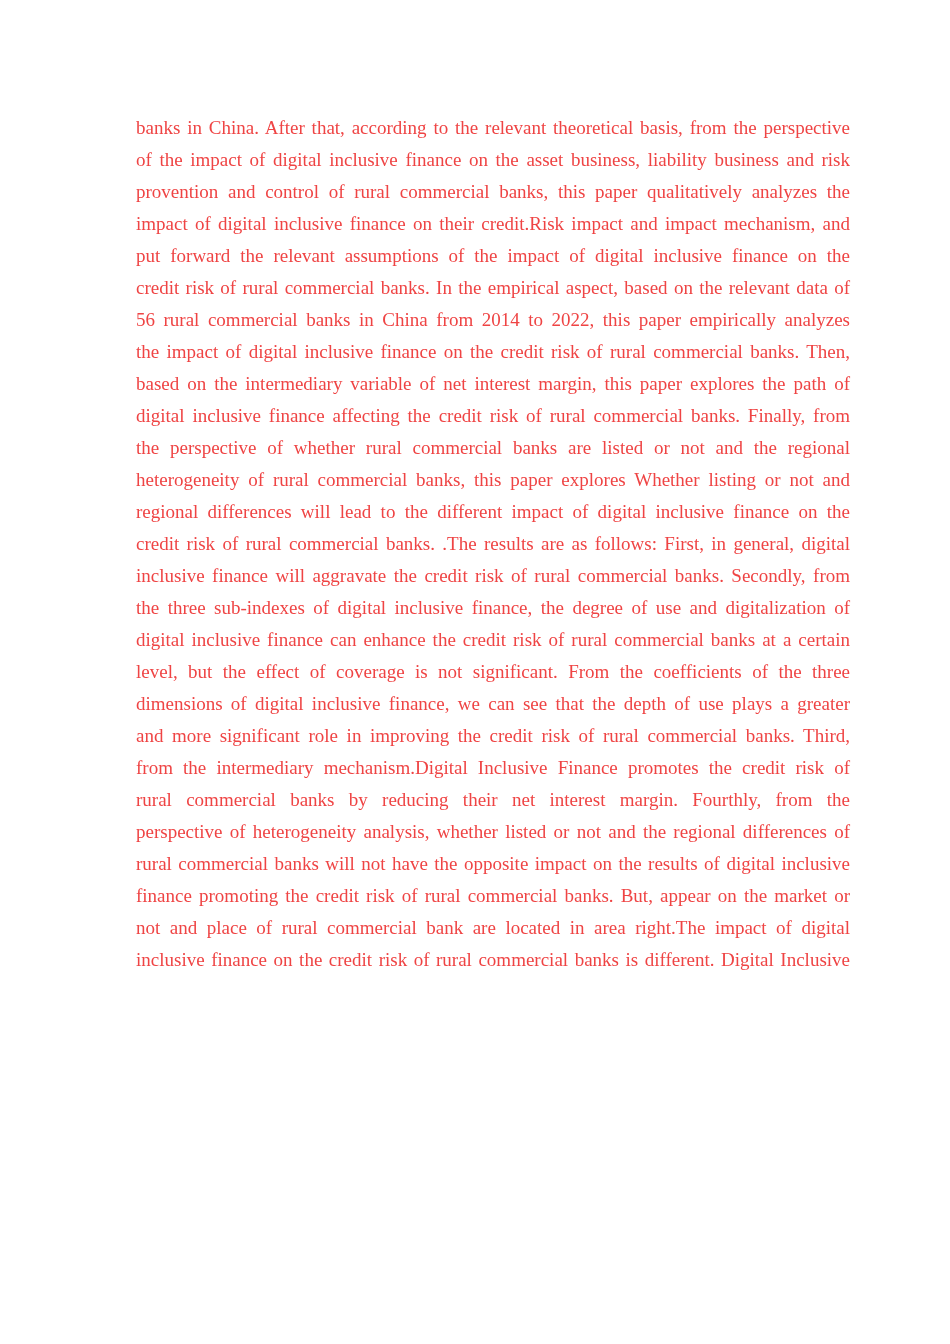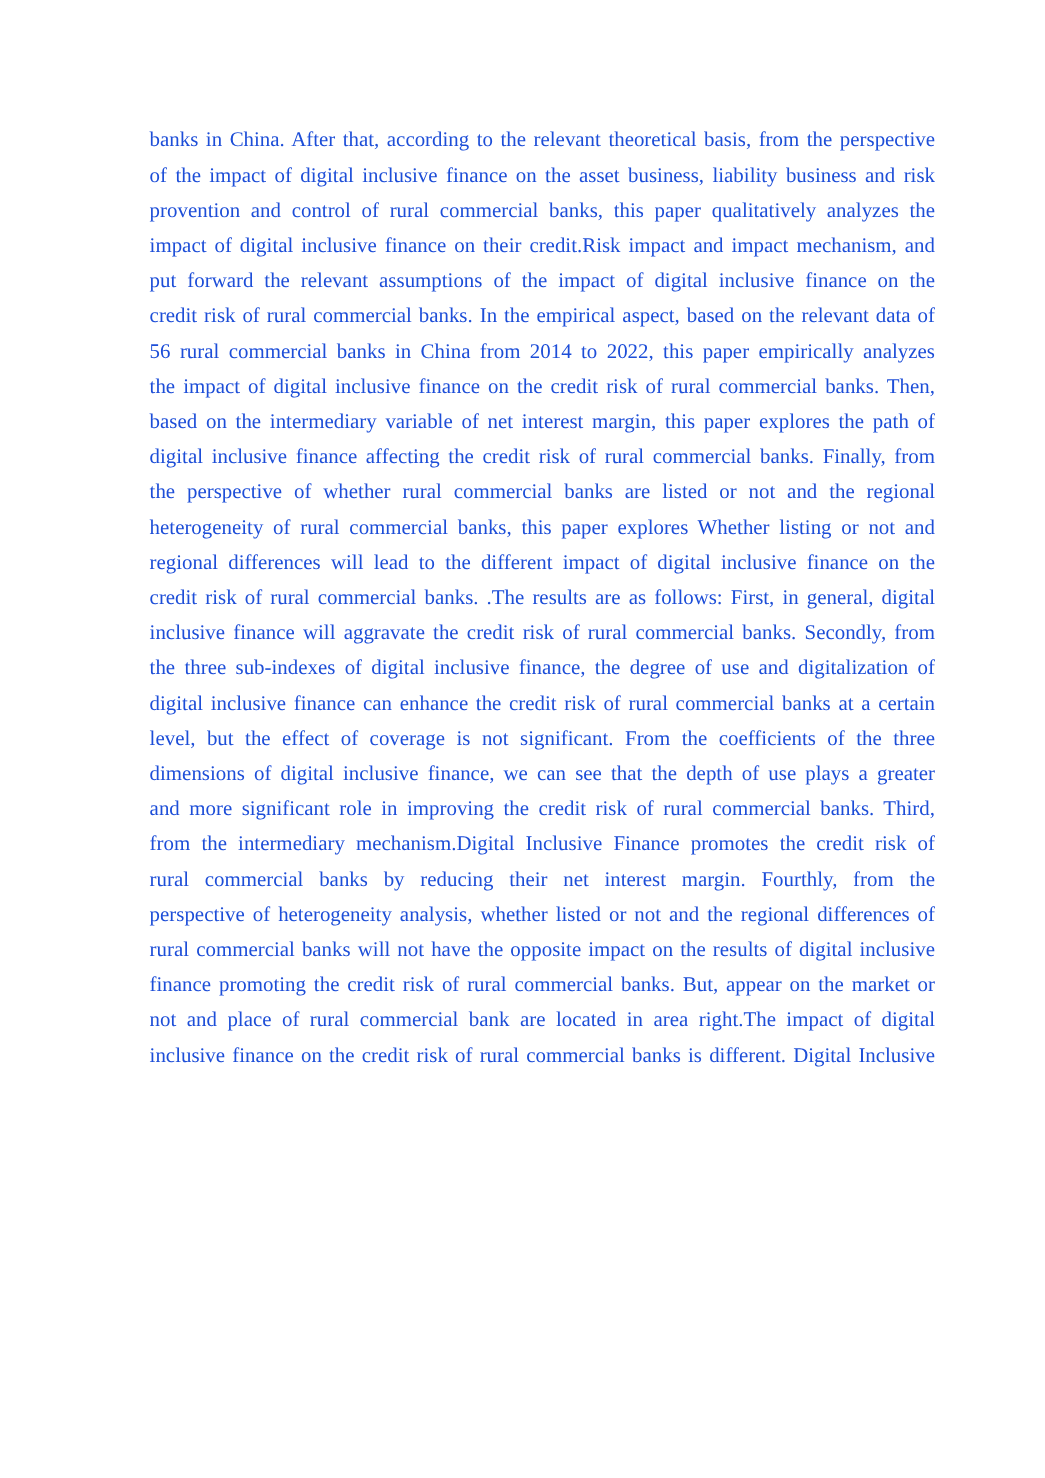--- a/index.html
+++ b/index.html
@@ -16,21 +16,21 @@
     overflow: hidden;
     font-family: "Liberation Serif", serif;
   }
   .text-block {
     position: absolute;
     left: 136px;
     top: 112px;
     width: 714px;
     font-size: 19px;
     line-height: 32px;
-    color: #1d4ed8;
+    color: #ef4444;
     text-align: justify;
     text-align-last: justify;
     -moz-text-align-last: justify;
     word-spacing: 0.08em;
   }
 </style>
 </head>
 <body>
 
 <div class="page">

